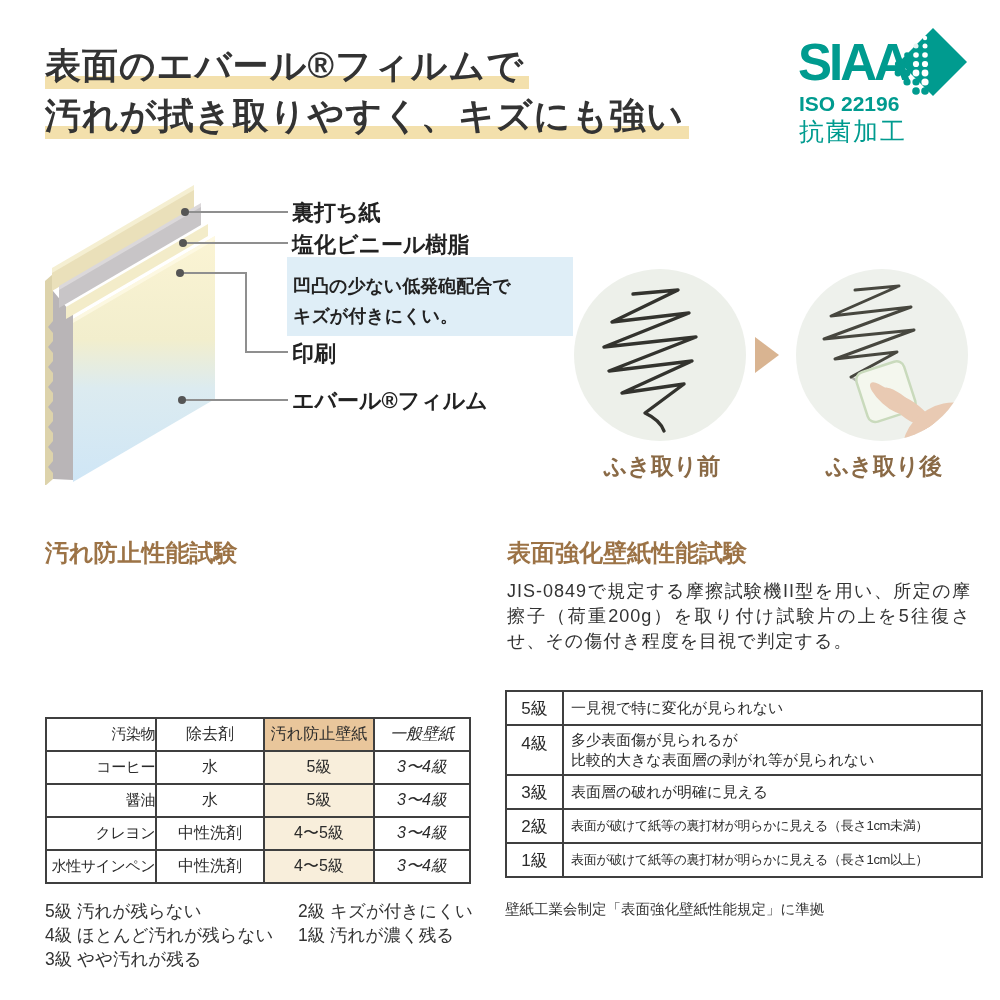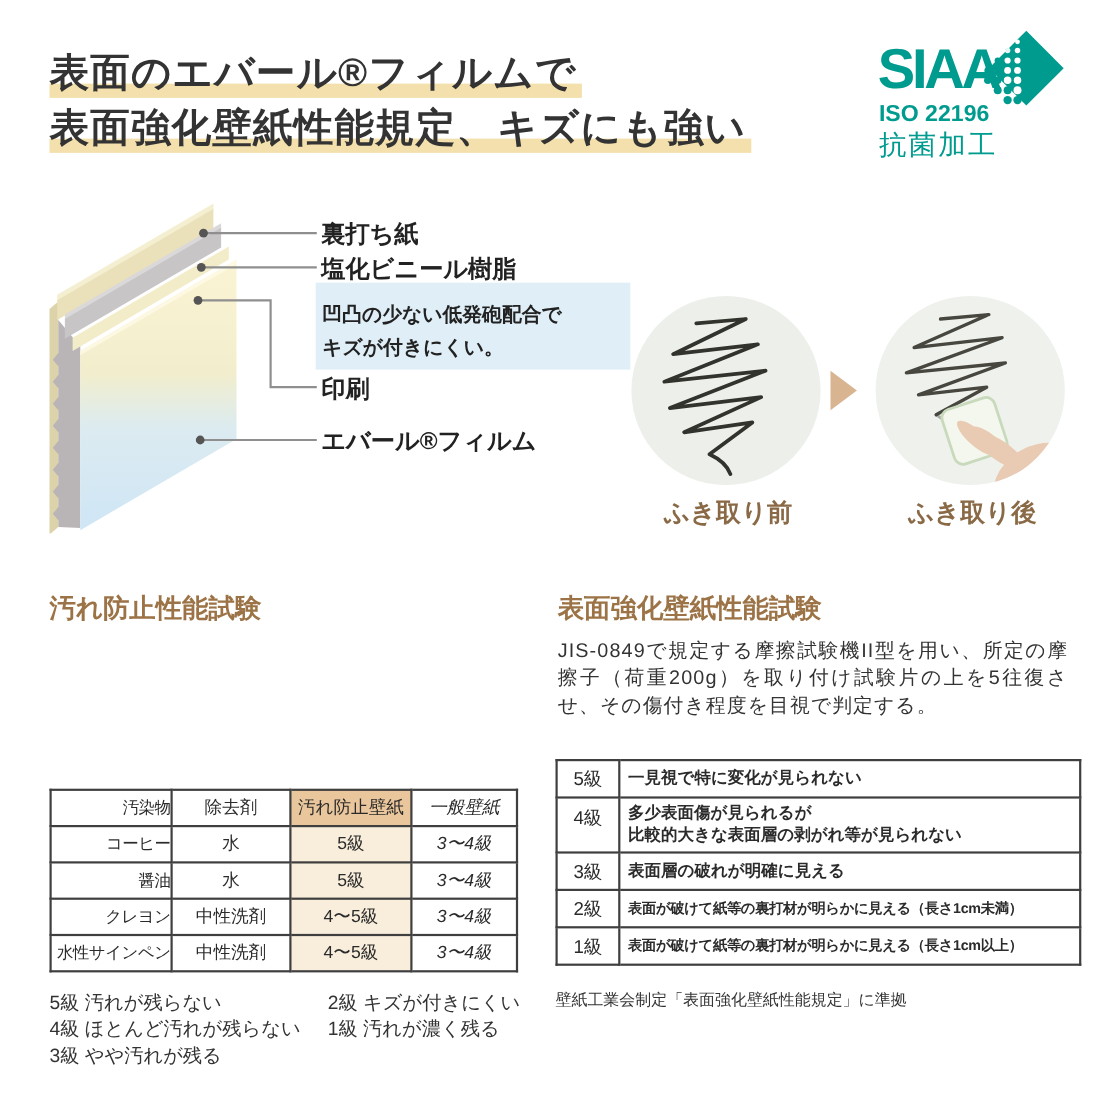--- a/index.html
+++ b/index.html
@@ -54,37 +54,37 @@
   .stain-table td.hl-col { background:#f8eedb; }
 
   .legend-col { position:absolute; top:899px; font-size:17.5px; line-height:24px; color:#333; white-space:nowrap; }
 
   
   .strength-table { position:absolute; left:505px; top:690px; border-collapse:collapse; table-layout:fixed; }
   .strength-table td {
     border:2px solid #3f3f3f; vertical-align:middle; color:#2b2b2b; background:#fff;
   }
   .strength-table td.grade { width:53px; text-align:center; font-size:17px; font-weight:500; height:30px; }
-  .strength-table td.desc  { width:403px; text-align:left; font-size:15px; font-weight:700; padding:4px 7px; line-height:20px; }
+  .strength-table td.desc  { width:403px; text-align:left; font-size:15px; font-weight:400; padding:4px 7px; line-height:20px; }
   .strength-table tr.small td.desc { font-size:13px; letter-spacing:-0.3px; }
   .strength-table td .line2 { display:block; }
 
   .compliance { position:absolute; left:505px; top:900px; font-size:14.5px; color:#333; }
 </style>
 </head>
 <body>
 
 <div class="page">
 
   <div class="abs headline">
     <div class="hl-line">
       <span class="hl-mark">表面のエバール®フィルムで</span>
     </div>
     <div class="hl-line">
-      <span class="hl-mark">表面強化壁紙性能規定、キズにも強い</span>
+      <span class="hl-mark">汚れが拭き取りやすく、キズにも強い</span>
     </div>
   </div>
 
   <div class="abs siaa-brand">SIAA</div>
   <svg class="abs" style="left:888px;top:26px" width="84" height="80" viewBox="0 0 84 80">
     <polygon points="45,2 79,36 45,70 11,36" fill="#009b8f"></polygon>
 
     <circle cx="37" cy="12" r="2.2" fill="#ffffff"></circle>
     <circle cx="28" cy="20" r="2.5" fill="#e6f5f3"></circle>
       <circle cx="37" cy="20" r="2.5" fill="#ffffff"></circle>

